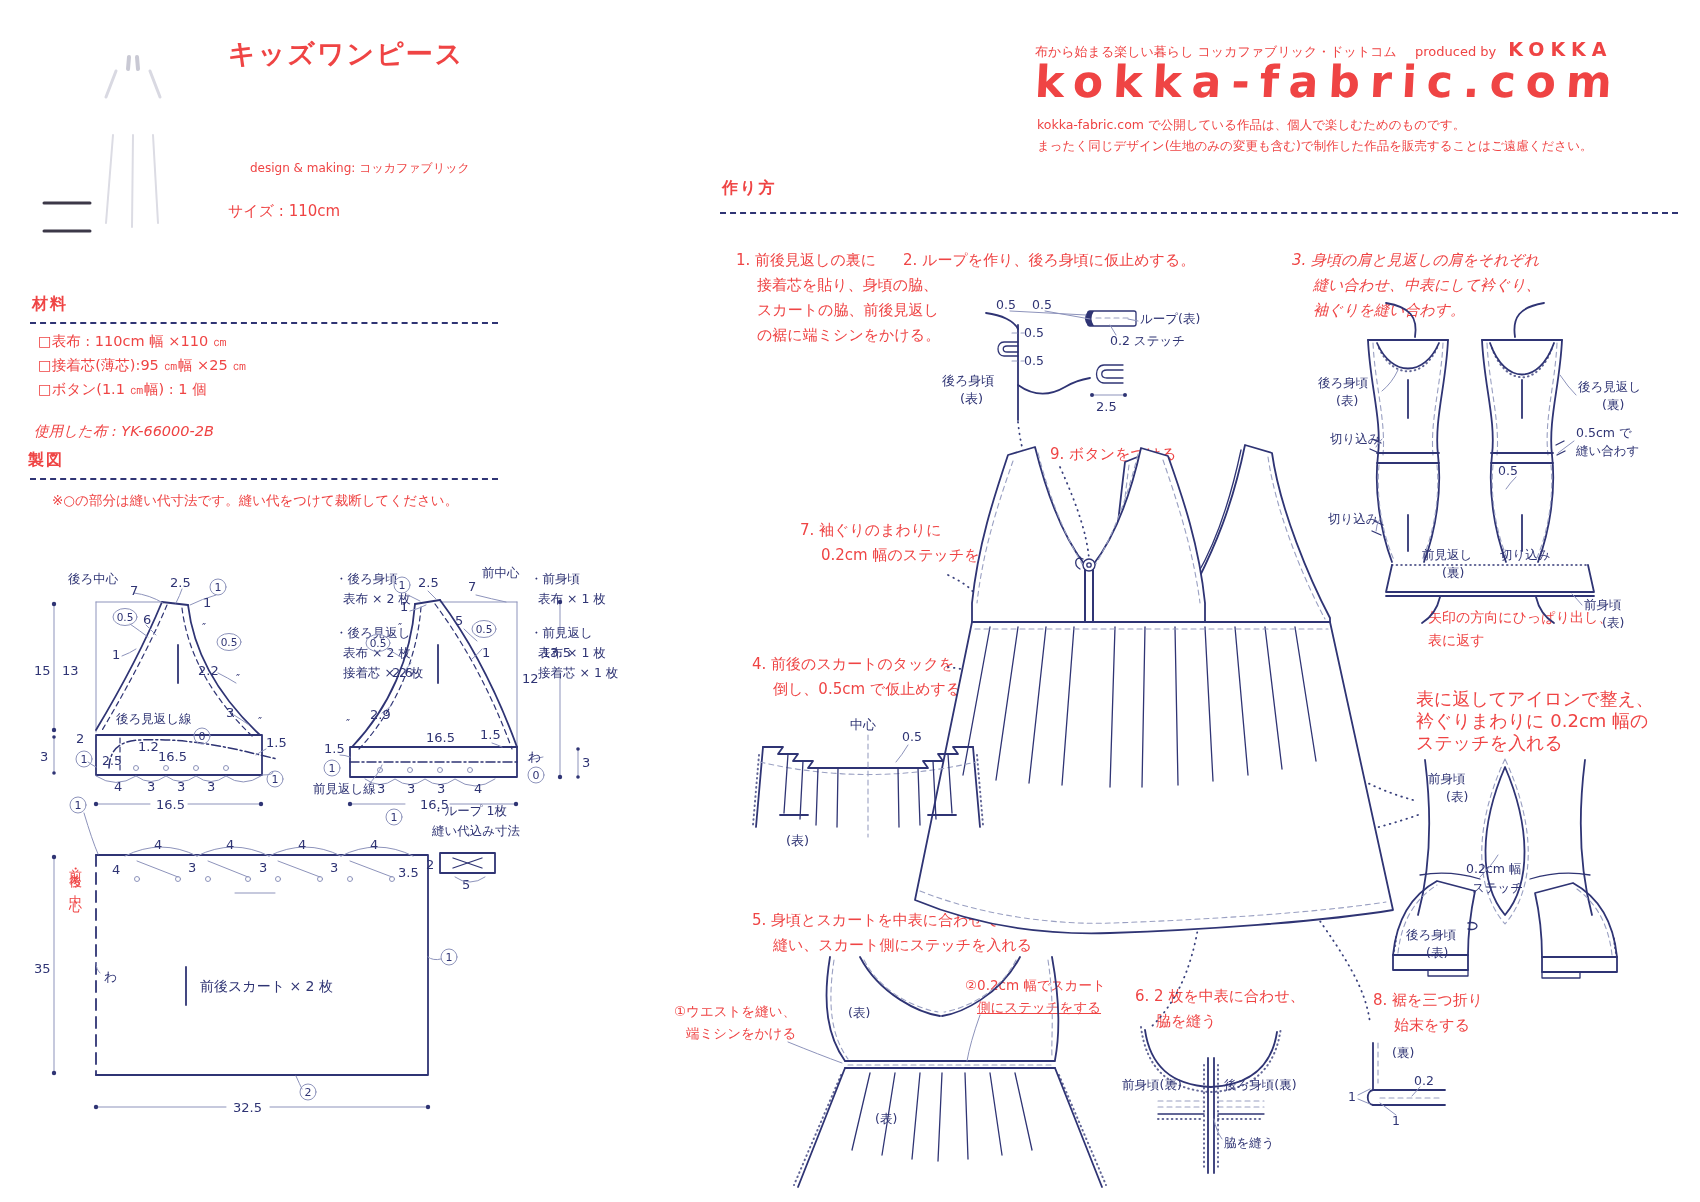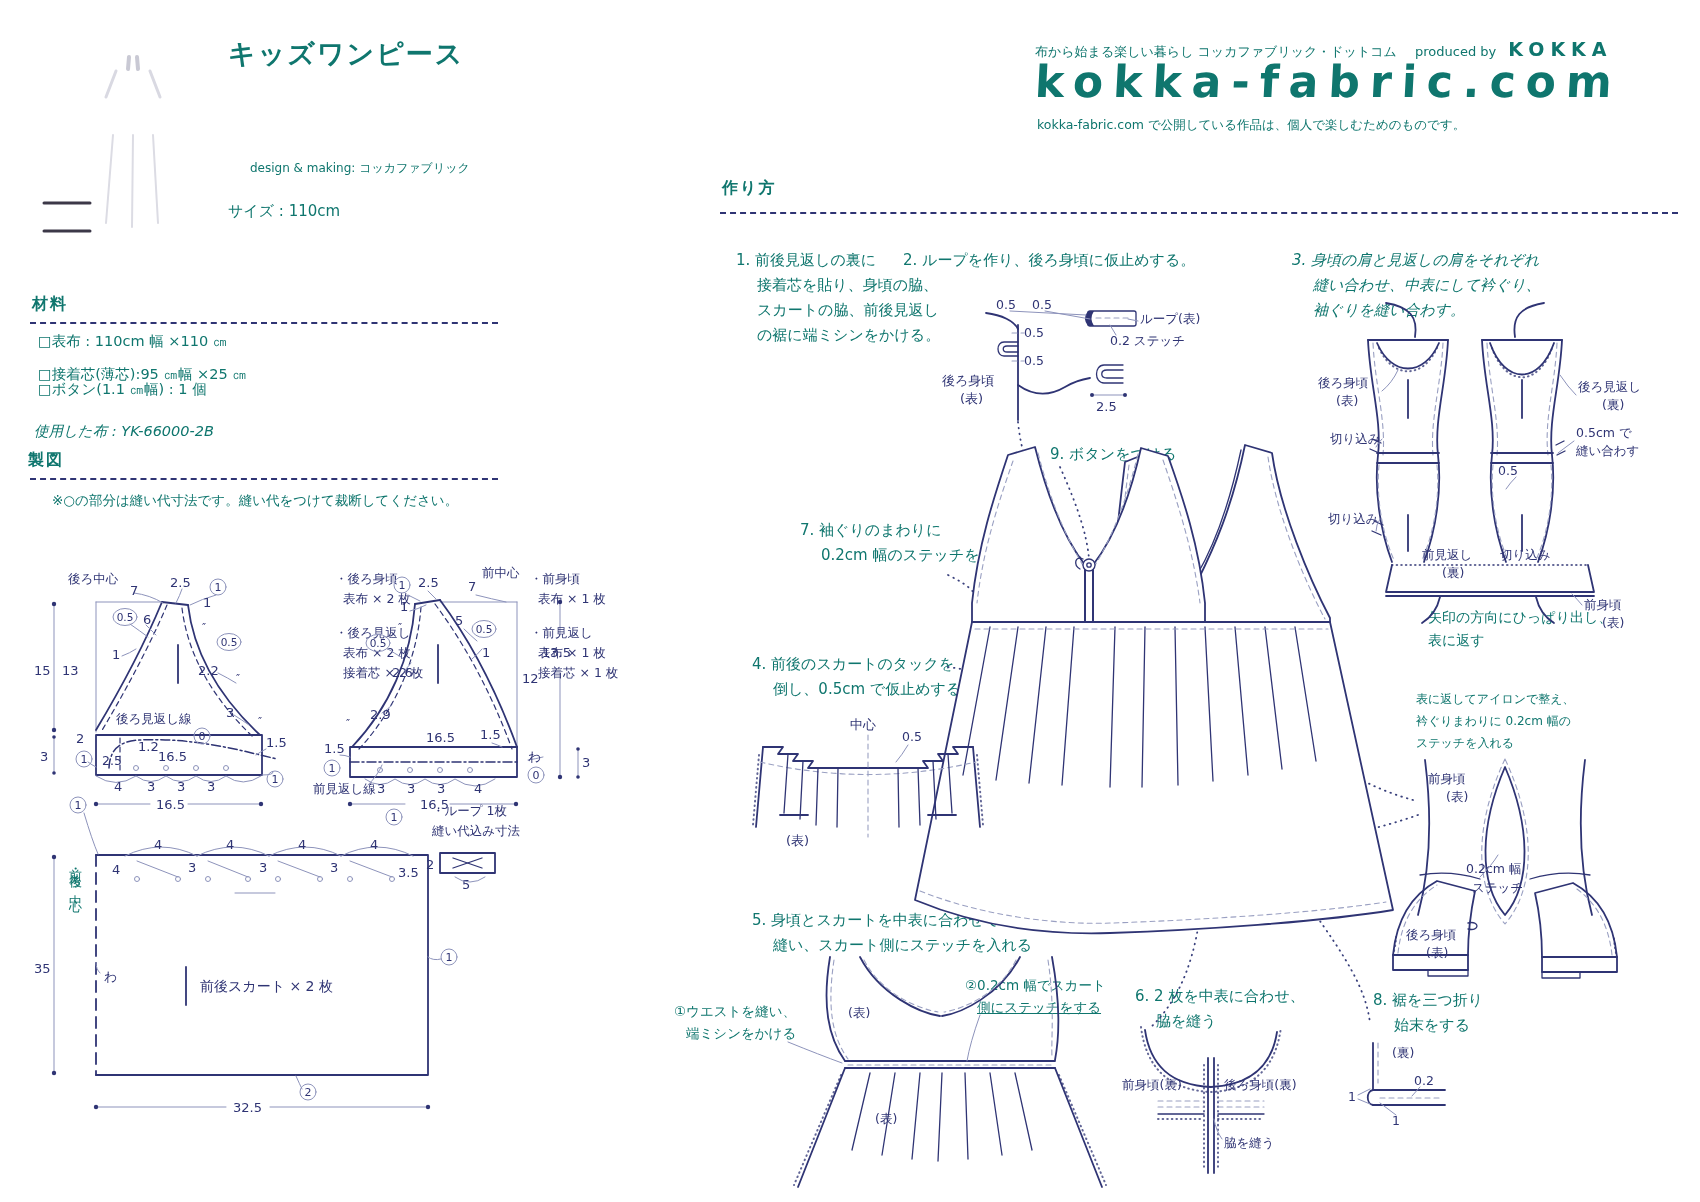--- a/index.html
+++ b/index.html
@@ -1,17 +1,17 @@
 <!DOCTYPE html>
 <html><head>
 <meta charset="utf-8">
 <style>
   html,body{margin:0;padding:0;background:#fff;}
   .page{position:relative;width:1700px;height:1202px;background:#ffffff;overflow:hidden;
-        font-family:"DejaVu Sans",sans-serif;color:#0f766e;border-radius:31px;}
+        font-family:"DejaVu Sans",sans-serif;color:#ef4444;border-radius:31px;}
   .abs{position:absolute;}
   .nowrap{white-space:nowrap;}
   .b{font-weight:bold;}
   .rule{border-top:2px dashed #2f3474;height:0;}
   .step{font-size:15px;line-height:25px;white-space:nowrap;}
   .step .ind{padding-left:21px;}
   svg{overflow:visible;}
   svg text{fill:#2f3474;font-family:"DejaVu Sans",sans-serif;font-size:13px;}
   svg .t12{font-size:12.5px;}
   svg .t11{font-size:11px;}
@@ -63,25 +63,26 @@
   <div class="abs nowrap" style="left:228px;top:160px;font-size:12px;margin-left:22px;">design &amp; making: コッカファブリック</div>
   <div class="abs nowrap" style="left:228px;top:202px;font-size:15px;">サイズ : 110cm</div>
 
   <div class="abs nowrap" style="left:1035px;top:38px;font-size:13px;">
     <span>布から始まる楽しい暮らし コッカファブリック・ドットコム</span>
     <span style="margin-left:14px;">produced by</span>
     <span class="b" style="font-size:19px;letter-spacing:6px;margin-left:8px;">KOKKA</span>
   </div>
   <div class="abs b nowrap" style="left:1035px;top:56px;font-size:44px;letter-spacing:10px;transform:skewX(-3deg);">kokka-fabric.com</div>
   <div class="abs nowrap" style="left:1037px;top:114px;font-size:12.5px;line-height:21px;">kokka-fabric.com で公開している作品は、個人で楽しむためのものです。</div>
+  <div class="abs nowrap" style="left:1037px;top:135px;font-size:12.5px;line-height:21px;">まったく同じデザイン(生地のみの変更も含む)で制作した作品を販売することはご遠慮ください。</div>
 
   <div class="abs b nowrap" style="left:32px;top:294px;font-size:16px;letter-spacing:2px;">材料</div>
   <div class="abs rule" style="left:30px;top:322px;width:468px;"></div>
   <div class="abs nowrap" style="left:38px;top:332px;font-size:14.5px;">□表布 : 110cm 幅 ×110 ㎝</div>
-  <div class="abs nowrap" style="left:38px;top:356px;font-size:14.5px;margin-top:9px;">□接着芯(薄芯):95 ㎝幅 ×25 ㎝</div>
+  <div class="abs nowrap" style="left:38px;top:356px;font-size:14.5px;">□接着芯(薄芯):95 ㎝幅 ×25 ㎝</div>
   <div class="abs nowrap" style="left:38px;top:380px;font-size:14.5px;text-align:center;">□ボタン(1.1 ㎝幅) : 1 個</div>
   <div class="abs nowrap" style="left:34px;top:422px;font-size:14.5px;font-style:italic;">使用した布 : YK-66000-2B</div>
 
   <div class="abs b nowrap" style="left:28px;top:450px;font-size:16px;letter-spacing:2px;">製図</div>
   <div class="abs rule" style="left:30px;top:478px;width:468px;"></div>
   <div class="abs nowrap" style="left:52px;top:492px;font-size:13.5px;">※○の部分は縫い代寸法です。縫い代をつけて裁断してください。</div>
 
   <div class="abs nowrap" style="left:66px;top:858px;font-size:13px;writing-mode:vertical-rl;letter-spacing:3px;">前・後ろ中心</div>
 
   <svg class="abs" style="left:30px;top:525px;" width="600" height="660" viewBox="0 0 600 660">
@@ -356,21 +357,21 @@
     <div class="ind">脇を縫う</div>
   </div>
   <div class="abs step" style="left:1373px;top:988px;">
     <div><span>8.</span> <span>裾を三つ折り</span></div>
     <div class="ind">始末をする</div>
   </div>
   <div class="abs" style="left:1428px;top:606px;font-size:14px;line-height:23px;white-space:nowrap;">
     <div>矢印の方向にひっぱり出し、</div>
     <div>表に返す</div>
   </div>
-  <div class="abs" style="left:1416px;top:688px;font-size:12px;line-height:22px;white-space:nowrap;">
+  <div class="abs" style="left:1416px;top:688px;font-size:18px;line-height:22px;white-space:nowrap;">
     <div>表に返してアイロンで整え、</div>
     <div>衿ぐりまわりに 0.2cm 幅の</div>
     <div>ステッチを入れる</div>
   </div>
   <div class="abs" style="left:674px;top:1000px;font-size:13.5px;line-height:22px;white-space:nowrap;">
     <div>①ウエストを縫い、</div>
     <div style="padding-left:12px;">端ミシンをかける</div>
   </div>
   <div class="abs" style="left:965px;top:974px;font-size:13.5px;line-height:22px;white-space:nowrap;">
     <div>②0.2cm 幅でスカート</div>

